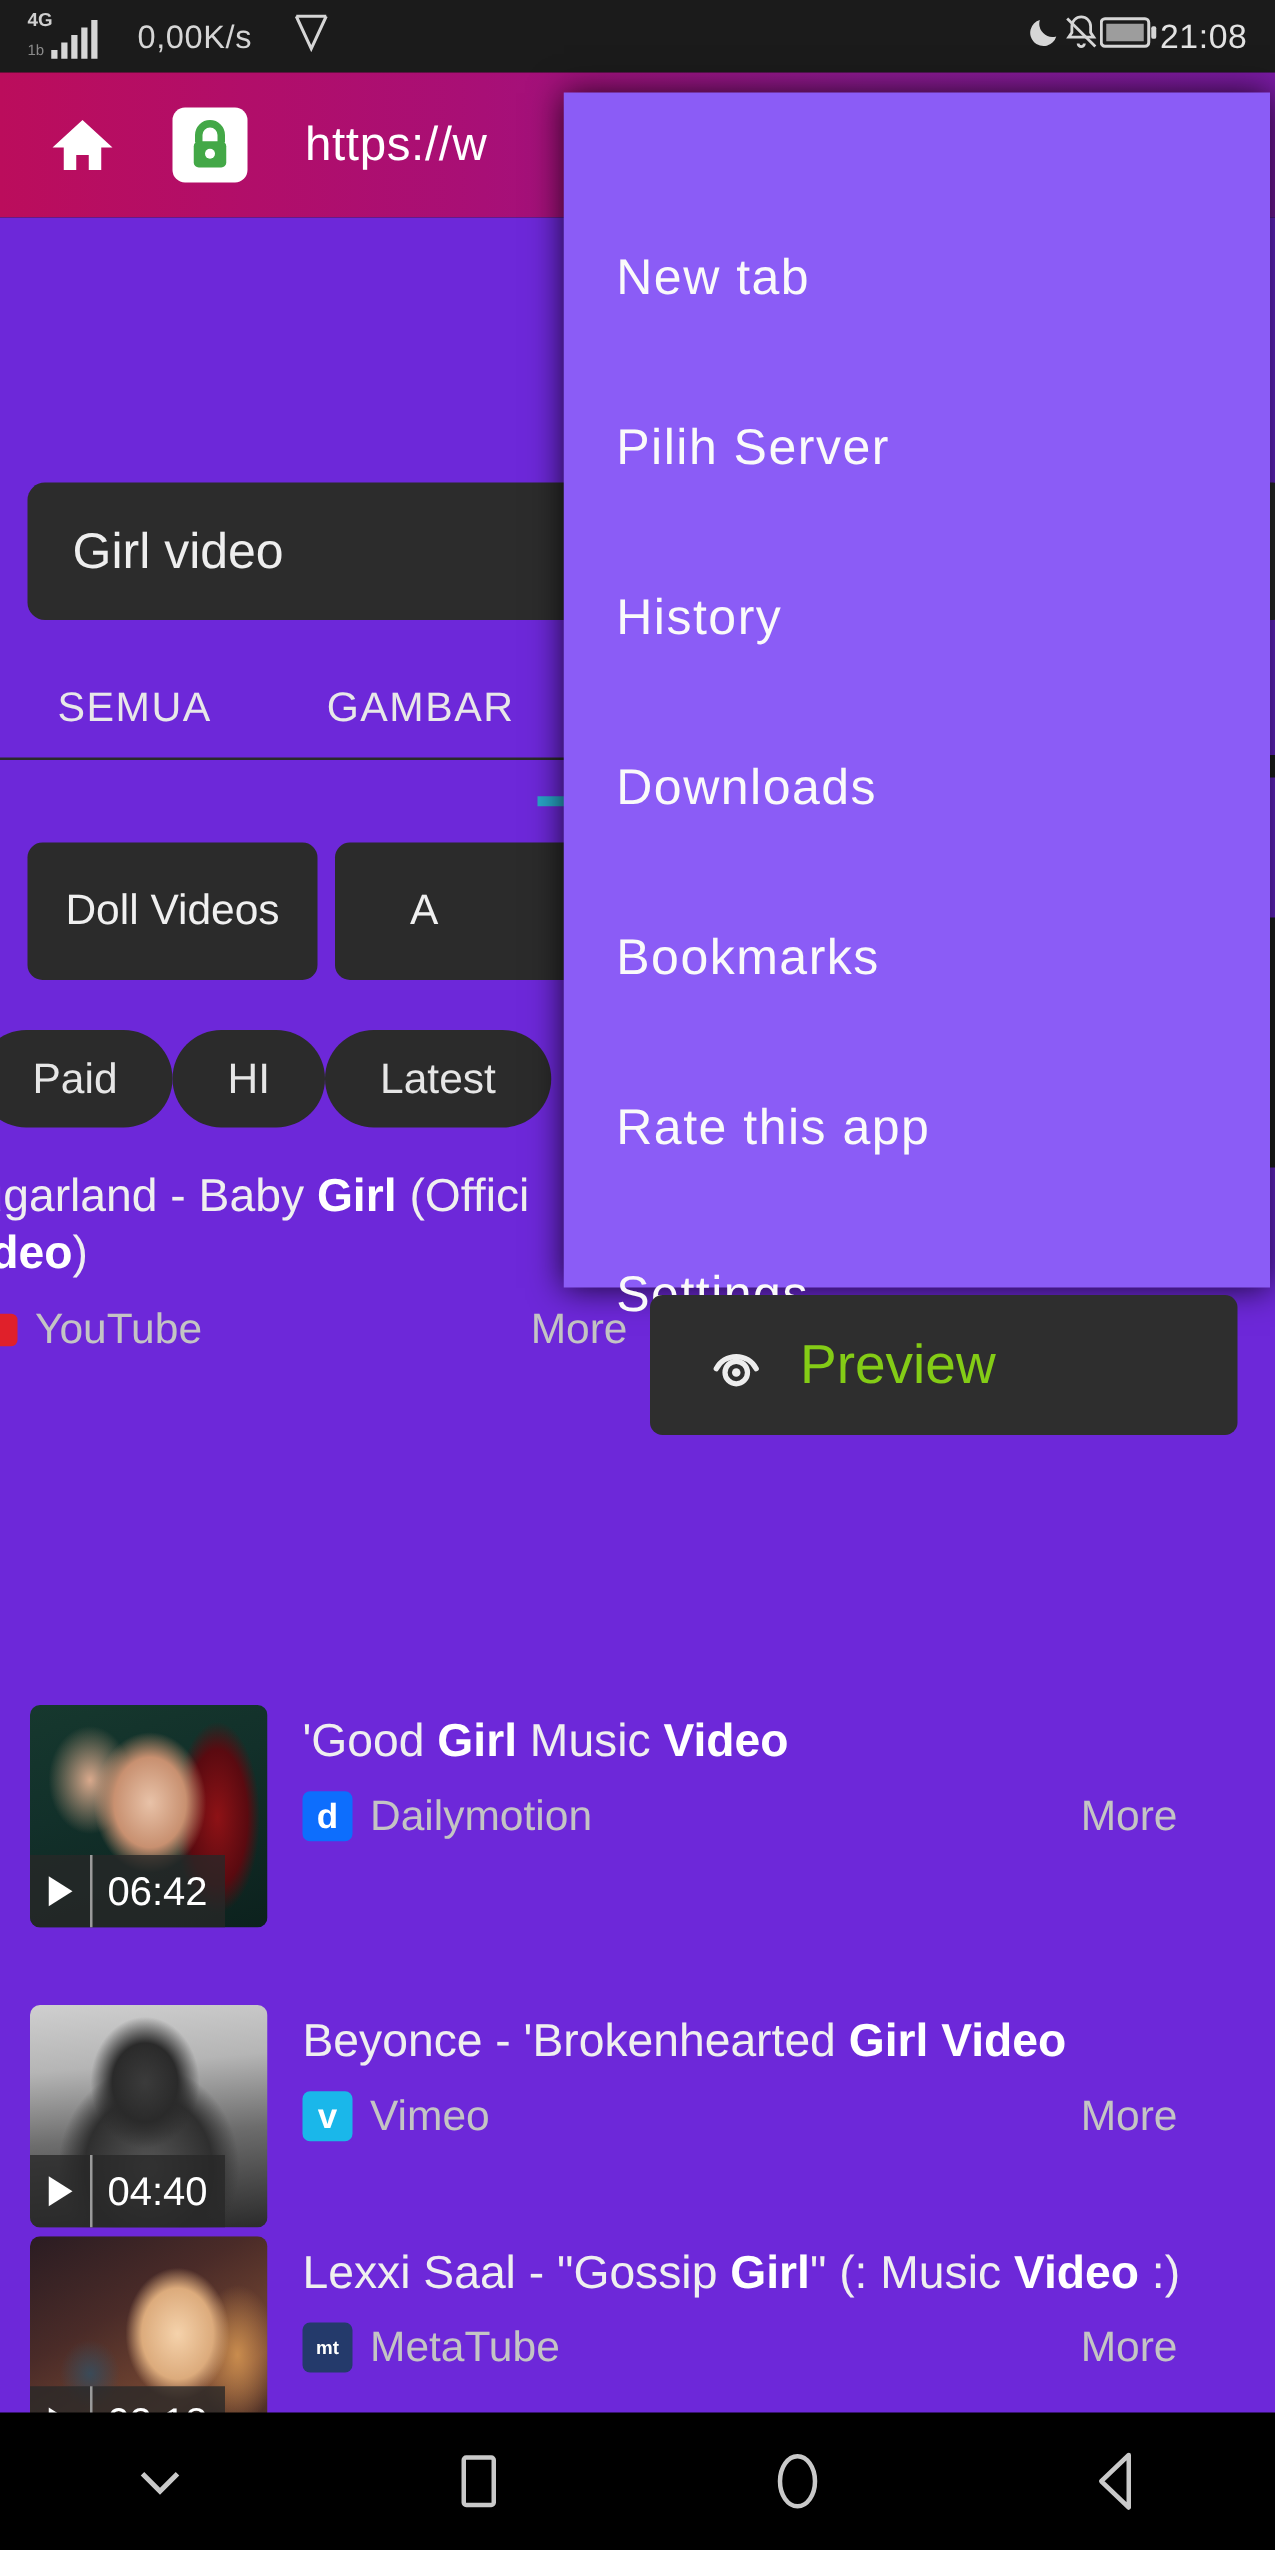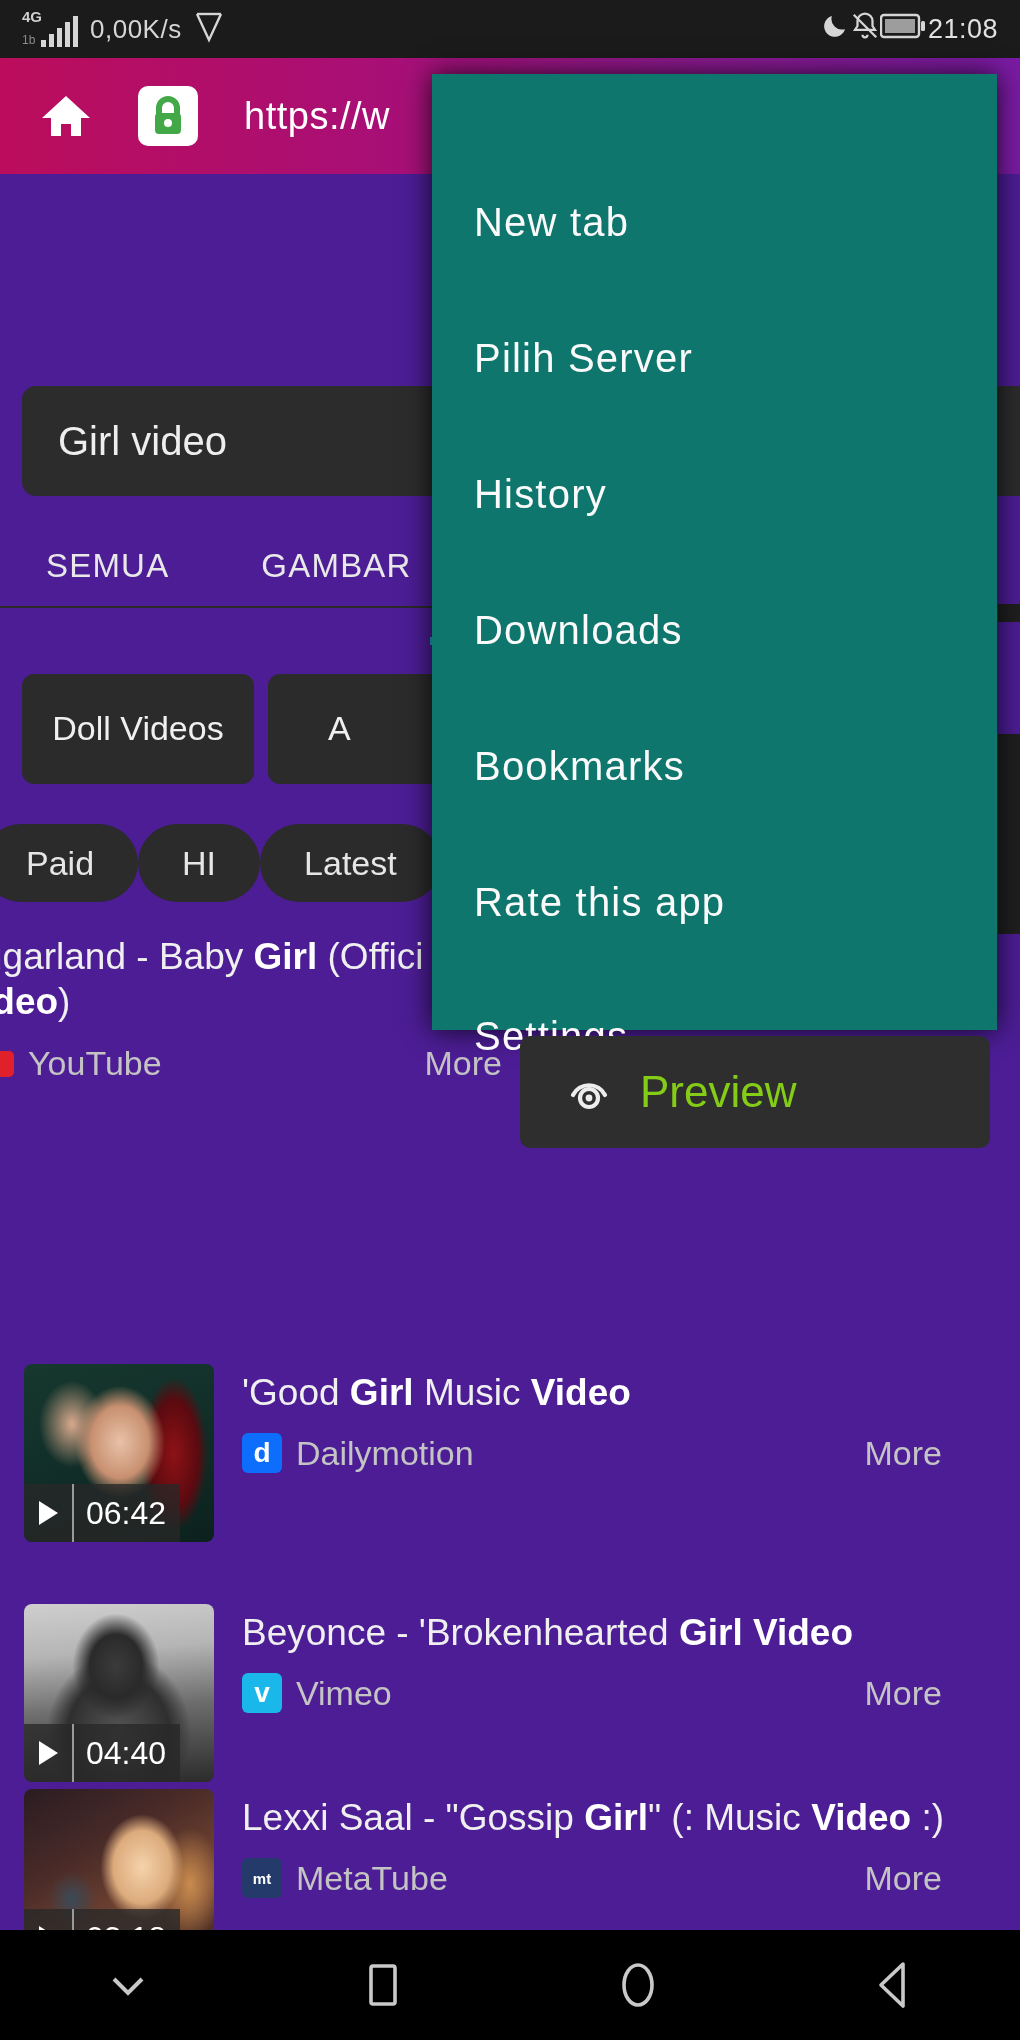--- a/index.html
+++ b/index.html
@@ -10,21 +10,21 @@
     overflow:hidden;
   }
   #screen { position:relative; width:1020px; height:2040px; background:#0a0a0a; }
 
   
   .statusbar {
     position:absolute; left:0; top:0; width:1020px; height:58px;
     background:#1b1b1b; display:flex; align-items:center;
     padding:0 22px; color:#d6d6d6; font-size:26px;
   }
-  .sb-left { display:flex; align-items:center; gap:12px; }
+  .sb-left { display:flex; align-items:center; gap:32px; }
   .sb-right { margin-left:auto; display:flex; align-items:center; gap:0; }
   .net-icon { display:flex; align-items:flex-end; gap:2px; position:relative; width:56px; height:38px; }
   .net-label { position:absolute; left:0; top:-1px; font-size:15px; font-weight:bold; color:#cfcfcf; line-height:1; }
   .net-sub { position:absolute; left:0; bottom:2px; font-size:12px; color:#8a8a8a; line-height:1; }
   .bars { position:absolute; right:0; bottom:1px; display:flex; align-items:flex-end; gap:3px; }
   .bars i { display:block; width:5px; background:#d6d6d6; }
   .bars i:nth-child(1){ height:7px; }
   .bars i:nth-child(2){ height:13px; }
   .bars i:nth-child(3){ height:19px; }
   .bars i:nth-child(4){ height:25px; }
@@ -42,21 +42,21 @@
     overflow:hidden;
   }
   .home-ico { width:52px; height:46px; }
   .lock-chip {
     width:60px; height:60px; background:#fff; border-radius:10px;
     display:flex; align-items:center; justify-content:center; flex:0 0 auto;
   }
   .url-text { font-size:38px; color:#fff; white-space:nowrap; letter-spacing:.5px; }
 
   
-  .page { position:absolute; left:0; top:174px; width:1020px; bottom:0; background:#4c1d95; overflow:hidden; }
+  .page { position:absolute; left:0; top:174px; width:1020px; bottom:0; background:#6d28d9; overflow:hidden; }
   .searchbox {
     position:absolute; left:22px; top:212px; width:1010px; height:110px;
     background:#2c2c2c; border-radius:14px;
     display:flex; align-items:center; padding-left:36px;
   }
   .searchbox span { font-size:40px; color:#eee; }
 
   .tabsrow {
     position:absolute; left:0; top:352px; width:1020px; height:82px;
     display:flex; align-items:center; gap:0;
@@ -149,22 +149,22 @@
       radial-gradient(ellipse 85px 95px at 95px 130px, #565656 0%, #2f2f2f 60%, rgba(0,0,0,0) 85%),
       linear-gradient(175deg, #cfcfcf 0%, #b5b5b5 28%, #6d6d6d 58%, #2b2b2b 100%); }
   .art3 { background:
       radial-gradient(ellipse 52px 66px at 118px 78px, #f5d2ab 0%, #dcab7c 55%, rgba(120,80,50,0) 80%),
       radial-gradient(ellipse 40px 70px at 166px 95px, #c98c4e 0%, rgba(110,70,35,0) 80%),
       radial-gradient(ellipse 30px 34px at 48px 110px, #3a4a58 0%, rgba(20,28,36,0) 80%),
       linear-gradient(150deg, #2a1c22 0%, #4a2b28 35%, #7a4a33 70%, #2a1a1c 100%); }
 
   
   .menu {
-    position:absolute; left:432px; top:74px; width:565px; height:956px;
-    background:#0f766e; box-shadow:0 0 26px rgba(0,0,0,.8);
+    position:absolute; left:451px; top:74px; width:565px; height:956px;
+    background:#8b5cf6; box-shadow:0 0 26px rgba(0,0,0,.8);
   }
   .menu-item {
     position:absolute; left:42px; font-size:40px; color:#fafafa;
     letter-spacing:1.2px; white-space:nowrap;
   }
   .mi0 { top:126px; }
   .mi1 { top:262px; }
   .mi2 { top:398px; }
   .mi3 { top:534px; }
   .mi4 { top:670px; }

